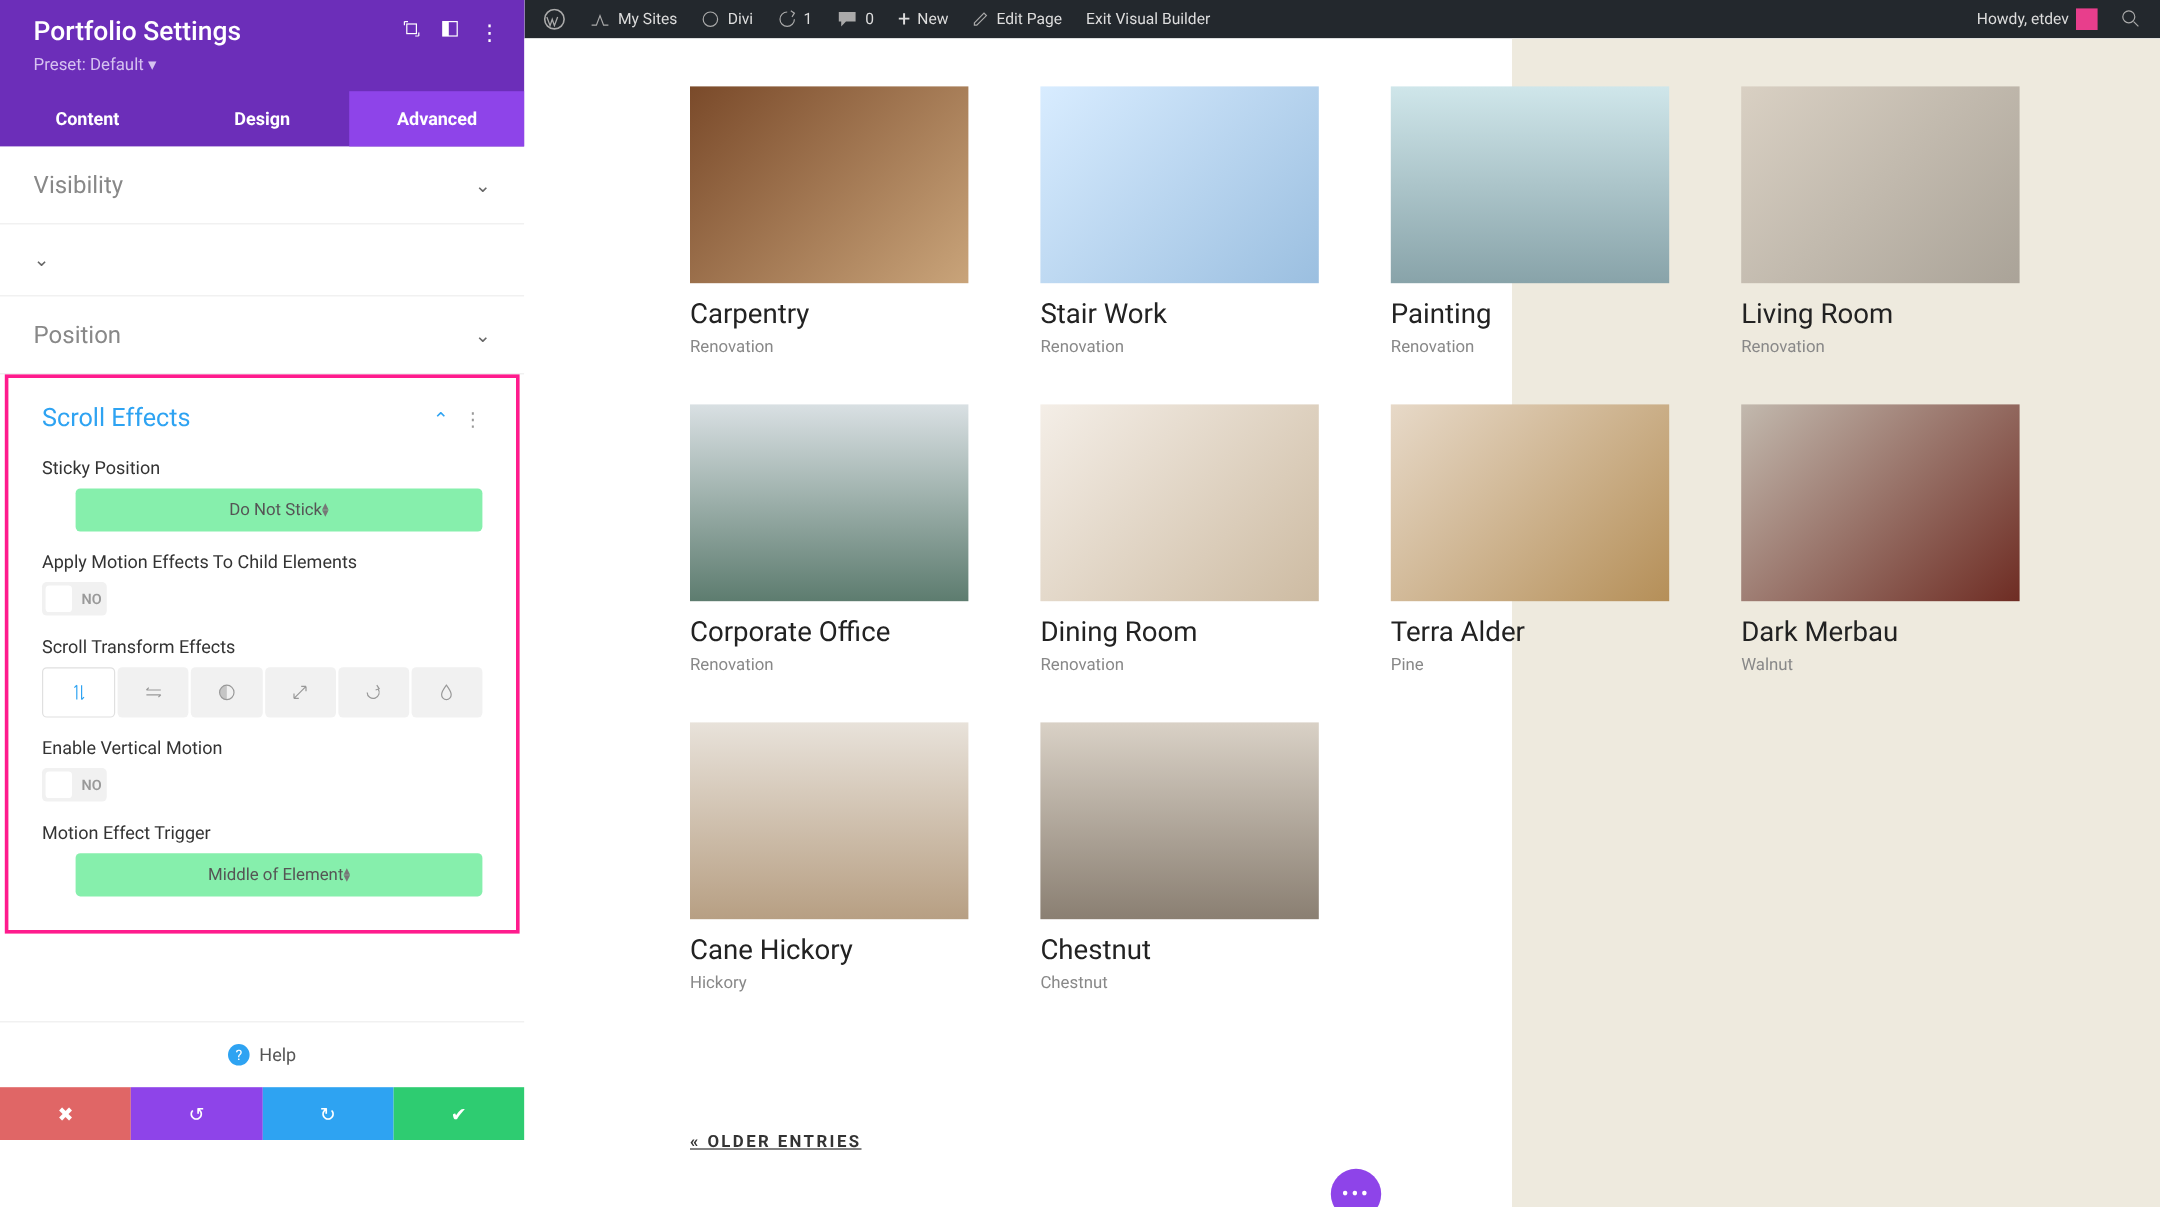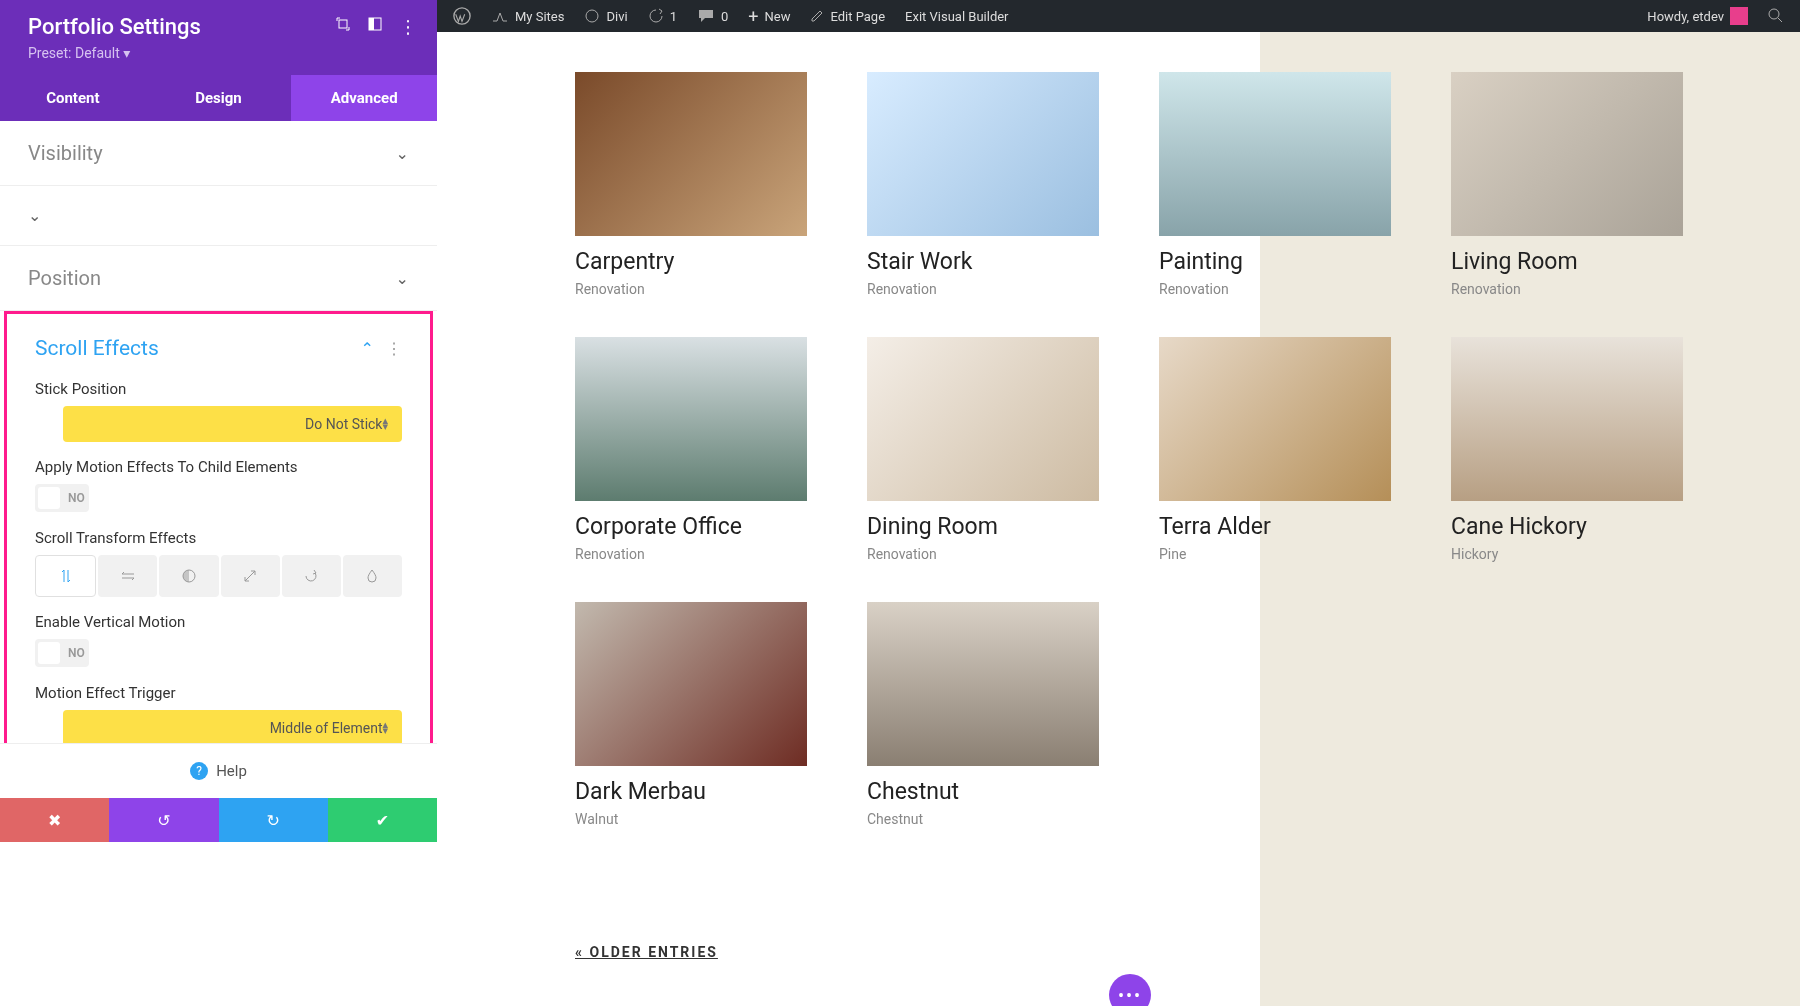--- a/index.html
+++ b/index.html
@@ -6,21 +6,21 @@
 body { font-family: -apple-system, BlinkMacSystemFont, "Segoe UI", Roboto, sans-serif; width: 1800px; height: 1006px; overflow: hidden; background: #fff; transform-origin: 0 0; }
 
 
 .admin-bar { height: 32px; background: #23282d; color: #ddd; display: flex; align-items: flex-end; padding: 0 6px; font-size: 13px; position: absolute; left: 437px; right: 0; top: 0; }
 .admin-bar .item { display: flex; align-items: center; gap: 6px; padding: 0 10px; height: 32px; cursor: pointer; color: #ddd; }
 .admin-bar .right { margin-left: auto; display: flex; align-items: center; }
 .admin-bar svg { fill: #aaa; }
 .avatar { width: 18px; height: 18px; background: #e83e8c; display: inline-block; }
 
 
-.sidebar { width: 437px; height: 842px; position: absolute; left: 0; top: 0; background: #fff; display: flex; flex-direction: column; }
+.sidebar { width: 437px; height: 950px; position: absolute; left: 0; top: 0; background: #fff; display: flex; flex-direction: column; }
 .sb-header { background: #6c2eb9; color: #fff; }
 .sb-title-row { display: flex; align-items: center; padding: 14px 20px 6px 28px; }
 .sb-title { font-size: 22px; font-weight: 500; flex: 1; }
 .sb-title-icons { display: flex; gap: 16px; }
 .sb-preset { padding: 0 28px 14px; font-size: 14px; color: #d6c2f0; }
 .sb-tabs { display: flex; font-weight: bold; }
 .sb-tab { flex: 1; text-align: center; padding: 14px 0; font-size: 15px; color: #fff; cursor: pointer; }
 .sb-tab.active { background: #8e44e9; }
 .sb-body { flex: 1; overflow: auto; }
 .accordion { border-bottom: 1px solid #eee; padding: 20px 28px; display: flex; align-items: center; cursor: pointer; }
@@ -29,21 +29,21 @@
 
 
 .highlight-box { border: 3px solid #ff1b8d; margin: 0 4px; padding-bottom: 20px; }
 .scroll-header { display: flex; align-items: center; padding: 22px 28px 12px; }
 .scroll-title { font-size: 21px; color: #2ea3f2; flex: 1; }
 .scroll-header .chevron { color: #2ea3f2; margin-right: 12px; }
 .scroll-header .dots { color: #999; }
 
 .field { padding: 8px 28px; }
 .field-label { font-size: 15px; color: #333; margin-bottom: 8px; }
-.select-box { background: #fde047; border-radius: 4px; padding: 10px 14px; font-size: 14px; color: #555; display: flex; align-items: center; justify-content: flex-end; margin-left: 28px; }
+.select-box { background: #86efac; border-radius: 4px; padding: 10px 14px; font-size: 14px; color: #555; display: flex; align-items: center; justify-content: center; margin-left: 28px; }
 .select-box .sel-arrow { font-size: 11px; color: #777; display: flex; flex-direction: column; line-height: 6px; }
 
 .toggle { display: inline-flex; align-items: center; background: #f1f1f1; border-radius: 4px; padding: 3px 4px 3px 3px; gap: 8px; }
 .toggle .knob { width: 22px; height: 22px; background: #fff; border-radius: 3px; }
 .toggle .tlabel { font-size: 12px; color: #999; font-weight: 600; }
 
 .effect-row { display: flex; gap: 2px; margin-top: 4px; }
 .effect-btn { flex: 1; height: 42px; background: #f1f1f1; border-radius: 4px; display: flex; align-items: center; justify-content: center; color: #999; cursor: pointer; }
 .effect-btn.on { background: #fff; border: 1px solid #e0e0e0; color: #2ea3f2; }
 
@@ -180,21 +180,21 @@
     </div>
 
     <div class="highlight-box">
       <div class="scroll-header">
         <span class="scroll-title">Scroll Effects</span>
         <span class="chevron">⌃</span>
         <span class="dots">⋮</span>
       </div>
 
       <div class="field">
-        <div class="field-label">Stick Position</div>
+        <div class="field-label">Sticky Position</div>
         <div class="select-box">
           <span>Do Not Stick</span>
           <span class="sel-arrow">
               <span>▴</span>
               <span>▾</span>
             </span>
         </div>
       </div>
 
       <div class="field">
@@ -309,30 +309,30 @@
         <div class="thumb t6"></div>
         <div class="ctitle">Dining Room</div>
         <div class="ccat">Renovation</div>
       </div>
       <div class="card">
         <div class="thumb t7"></div>
         <div class="ctitle">Terra Alder</div>
         <div class="ccat">Pine</div>
       </div>
       <div class="card">
+        <div class="thumb t8"></div>
+        <div class="ctitle">Dark Merbau</div>
+        <div class="ccat">Walnut</div>
+      </div>
+      <div class="card">
         <div class="thumb t9"></div>
         <div class="ctitle">Cane Hickory</div>
         <div class="ccat">Hickory</div>
       </div>
       <div class="card">
-        <div class="thumb t8"></div>
-        <div class="ctitle">Dark Merbau</div>
-        <div class="ccat">Walnut</div>
-      </div>
-      <div class="card">
         <div class="thumb t10"></div>
         <div class="ctitle">Chestnut</div>
         <div class="ccat">Chestnut</div>
       </div>
     </div>
   <div class="older">« OLDER ENTRIES</div>
   <div class="fab">•••</div>
 </div>
 
 </body></html>

